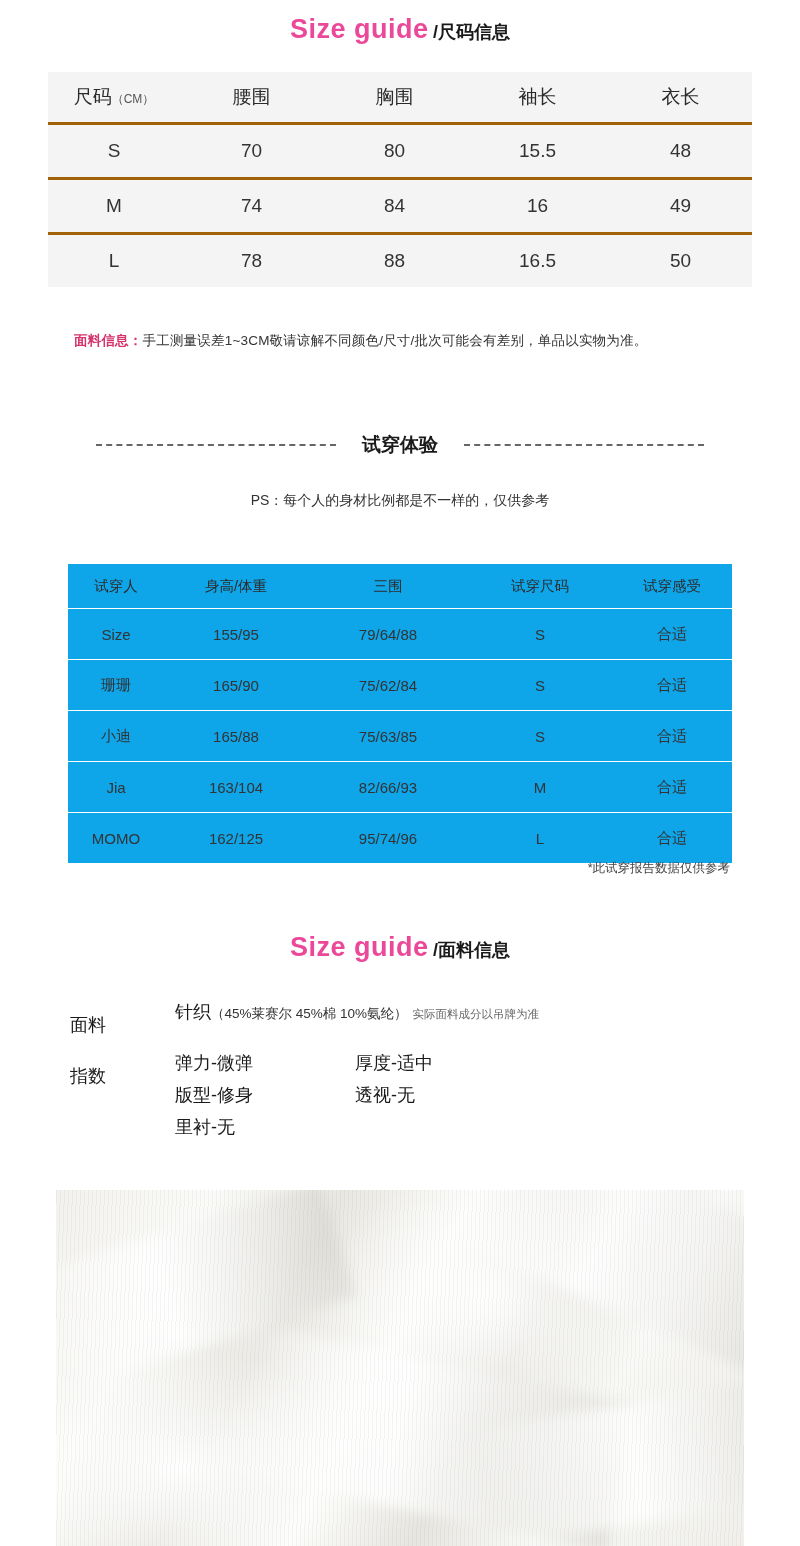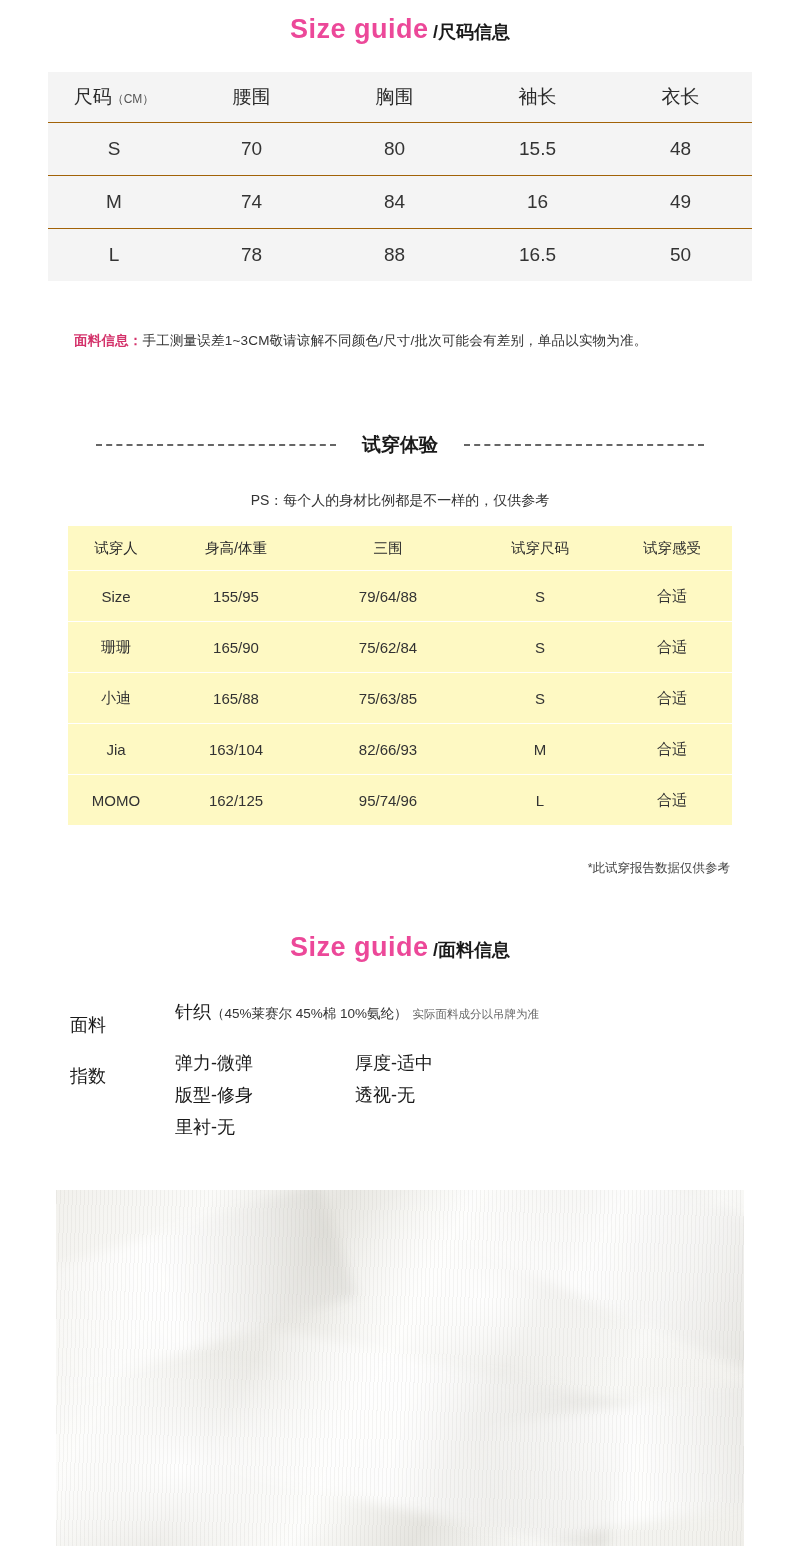--- a/index.html
+++ b/index.html
@@ -41,21 +41,21 @@
     top: 72px;
     width: 704px;
     border-collapse: collapse;
     background: #f4f4f4;
     font-size: 19px;
   }
   .size-table th,
   .size-table td {
     text-align: center;
     font-weight: normal;
-    border-bottom: 1px solid #a16207;
+    border-bottom: 3px solid #a16207;
     padding: 0;
     height: 52px;
     color: #333333;
   }
   .size-table thead th {
     font-size: 19px;
     color: #2b2b2b;
     height: 50px;
   }
   .size-table thead th .unit {
@@ -117,24 +117,24 @@
     width: 800px;
     text-align: center;
     font-size: 14px;
     color: #333333;
   }
 
   
   .tryon-table {
     position: absolute;
     left: 68px;
-    top: 526px;
+    top: 564px;
     width: 664px;
     border-collapse: collapse;
-    background: #fef9c3;
+    background: #0ea5e9;
     font-size: 15px;
   }
   .tryon-table th,
   .tryon-table td {
     text-align: center;
     font-weight: normal;
     height: 50px;
     padding: 0;
     color: #333333;
     border-bottom: 1px solid #ffffff;

